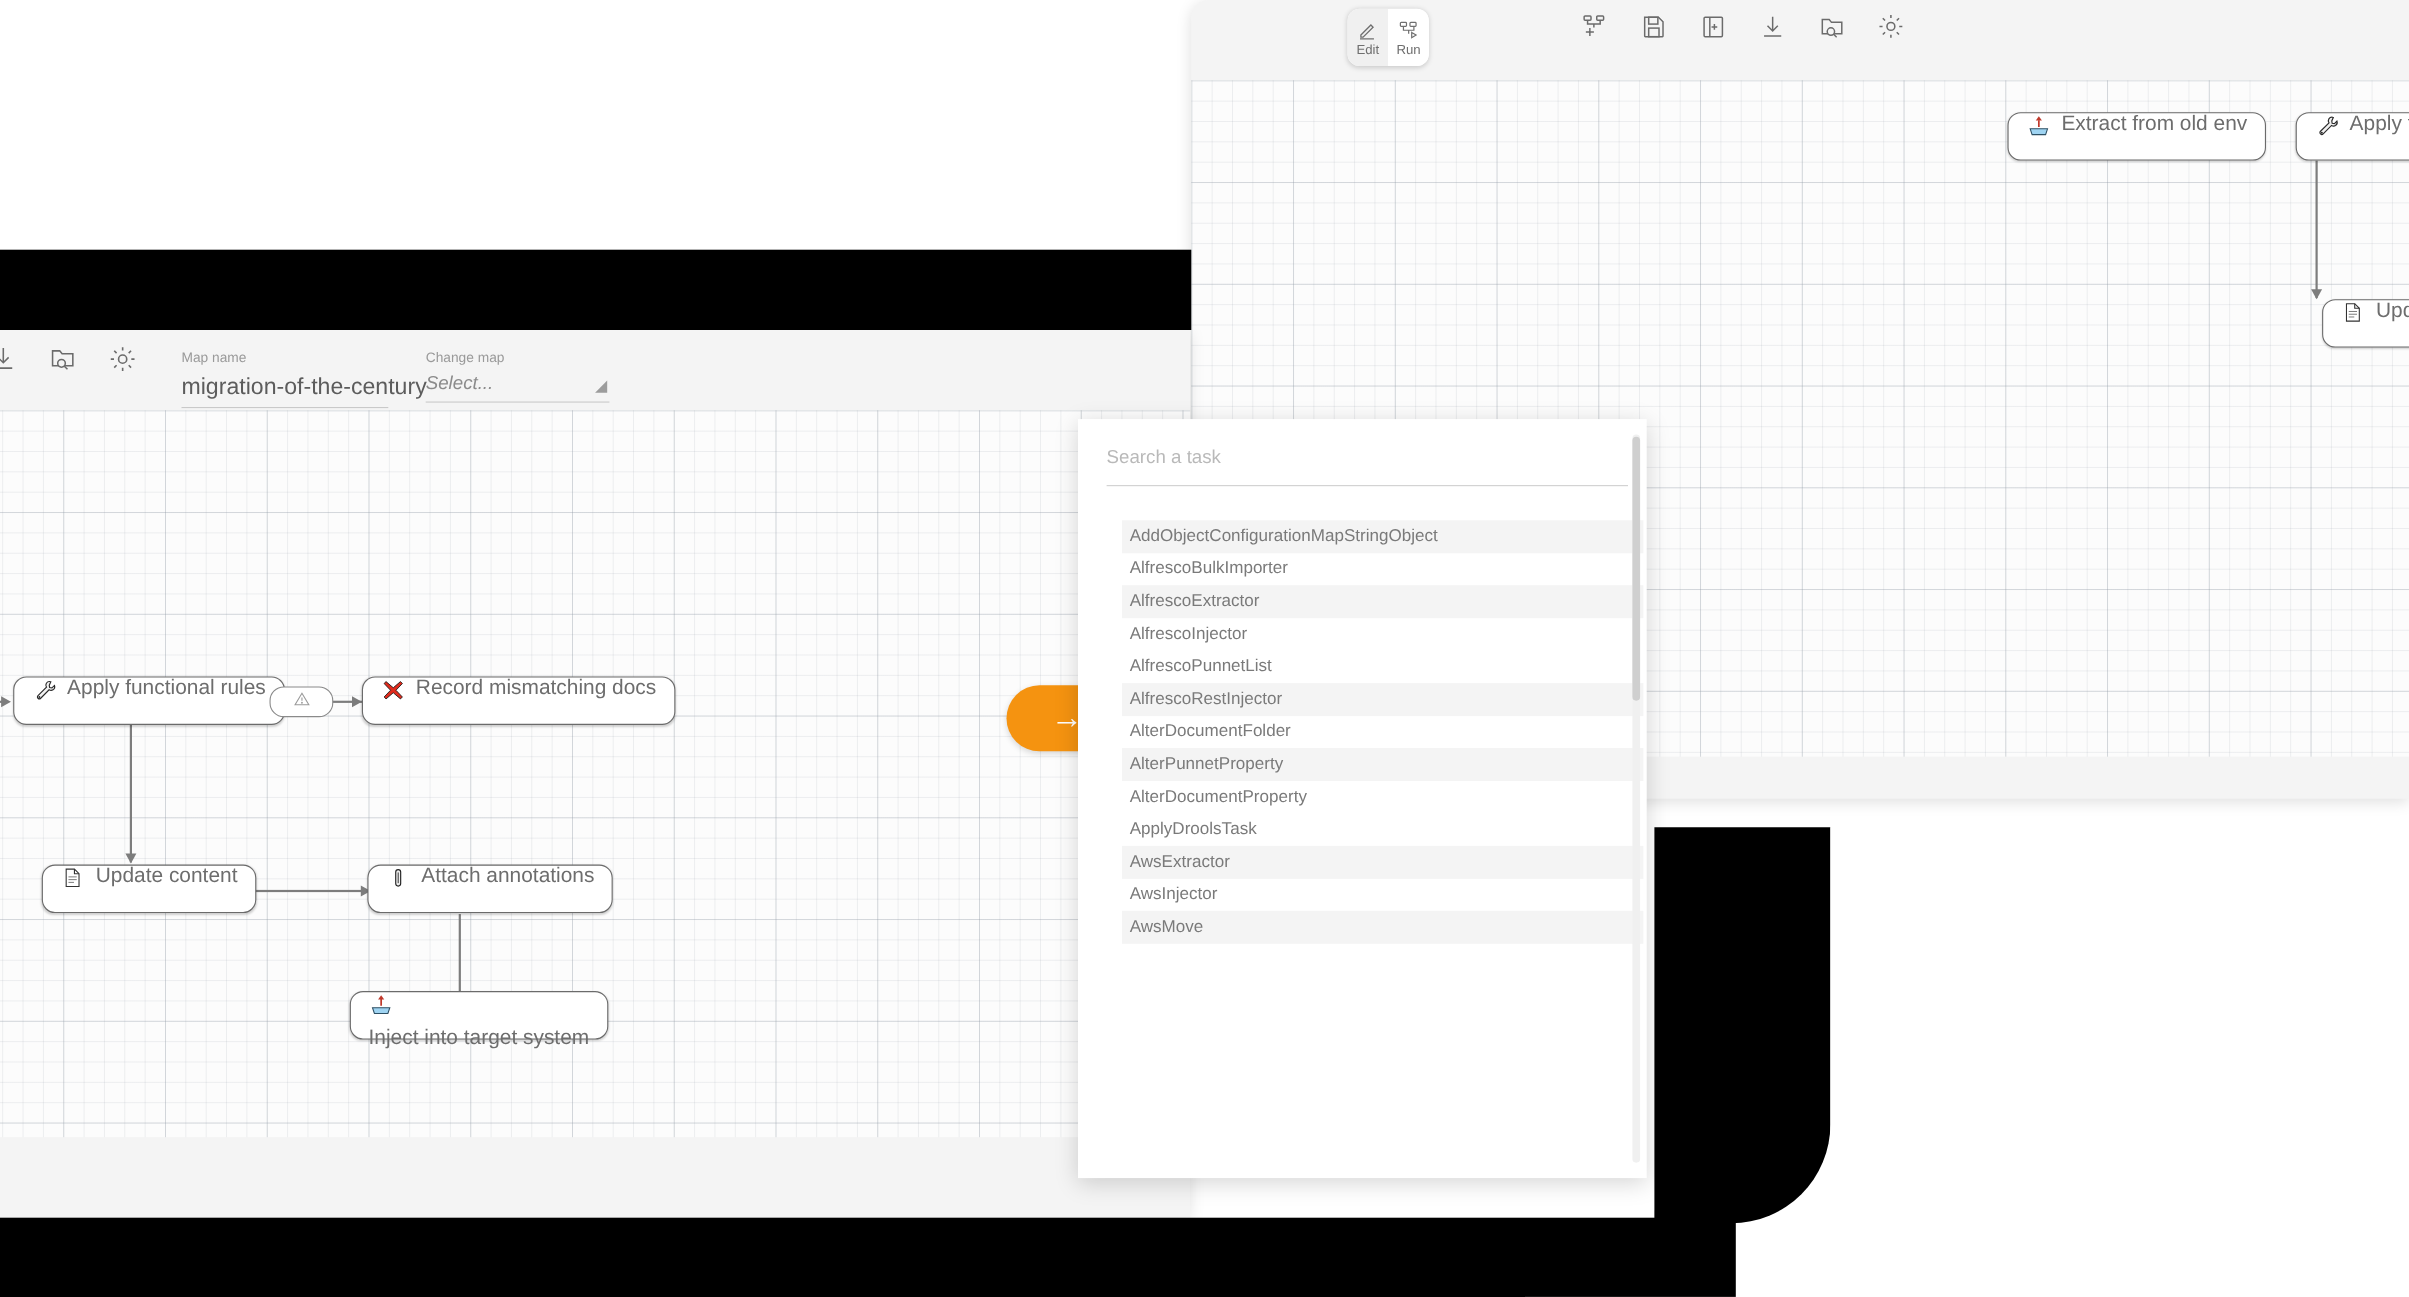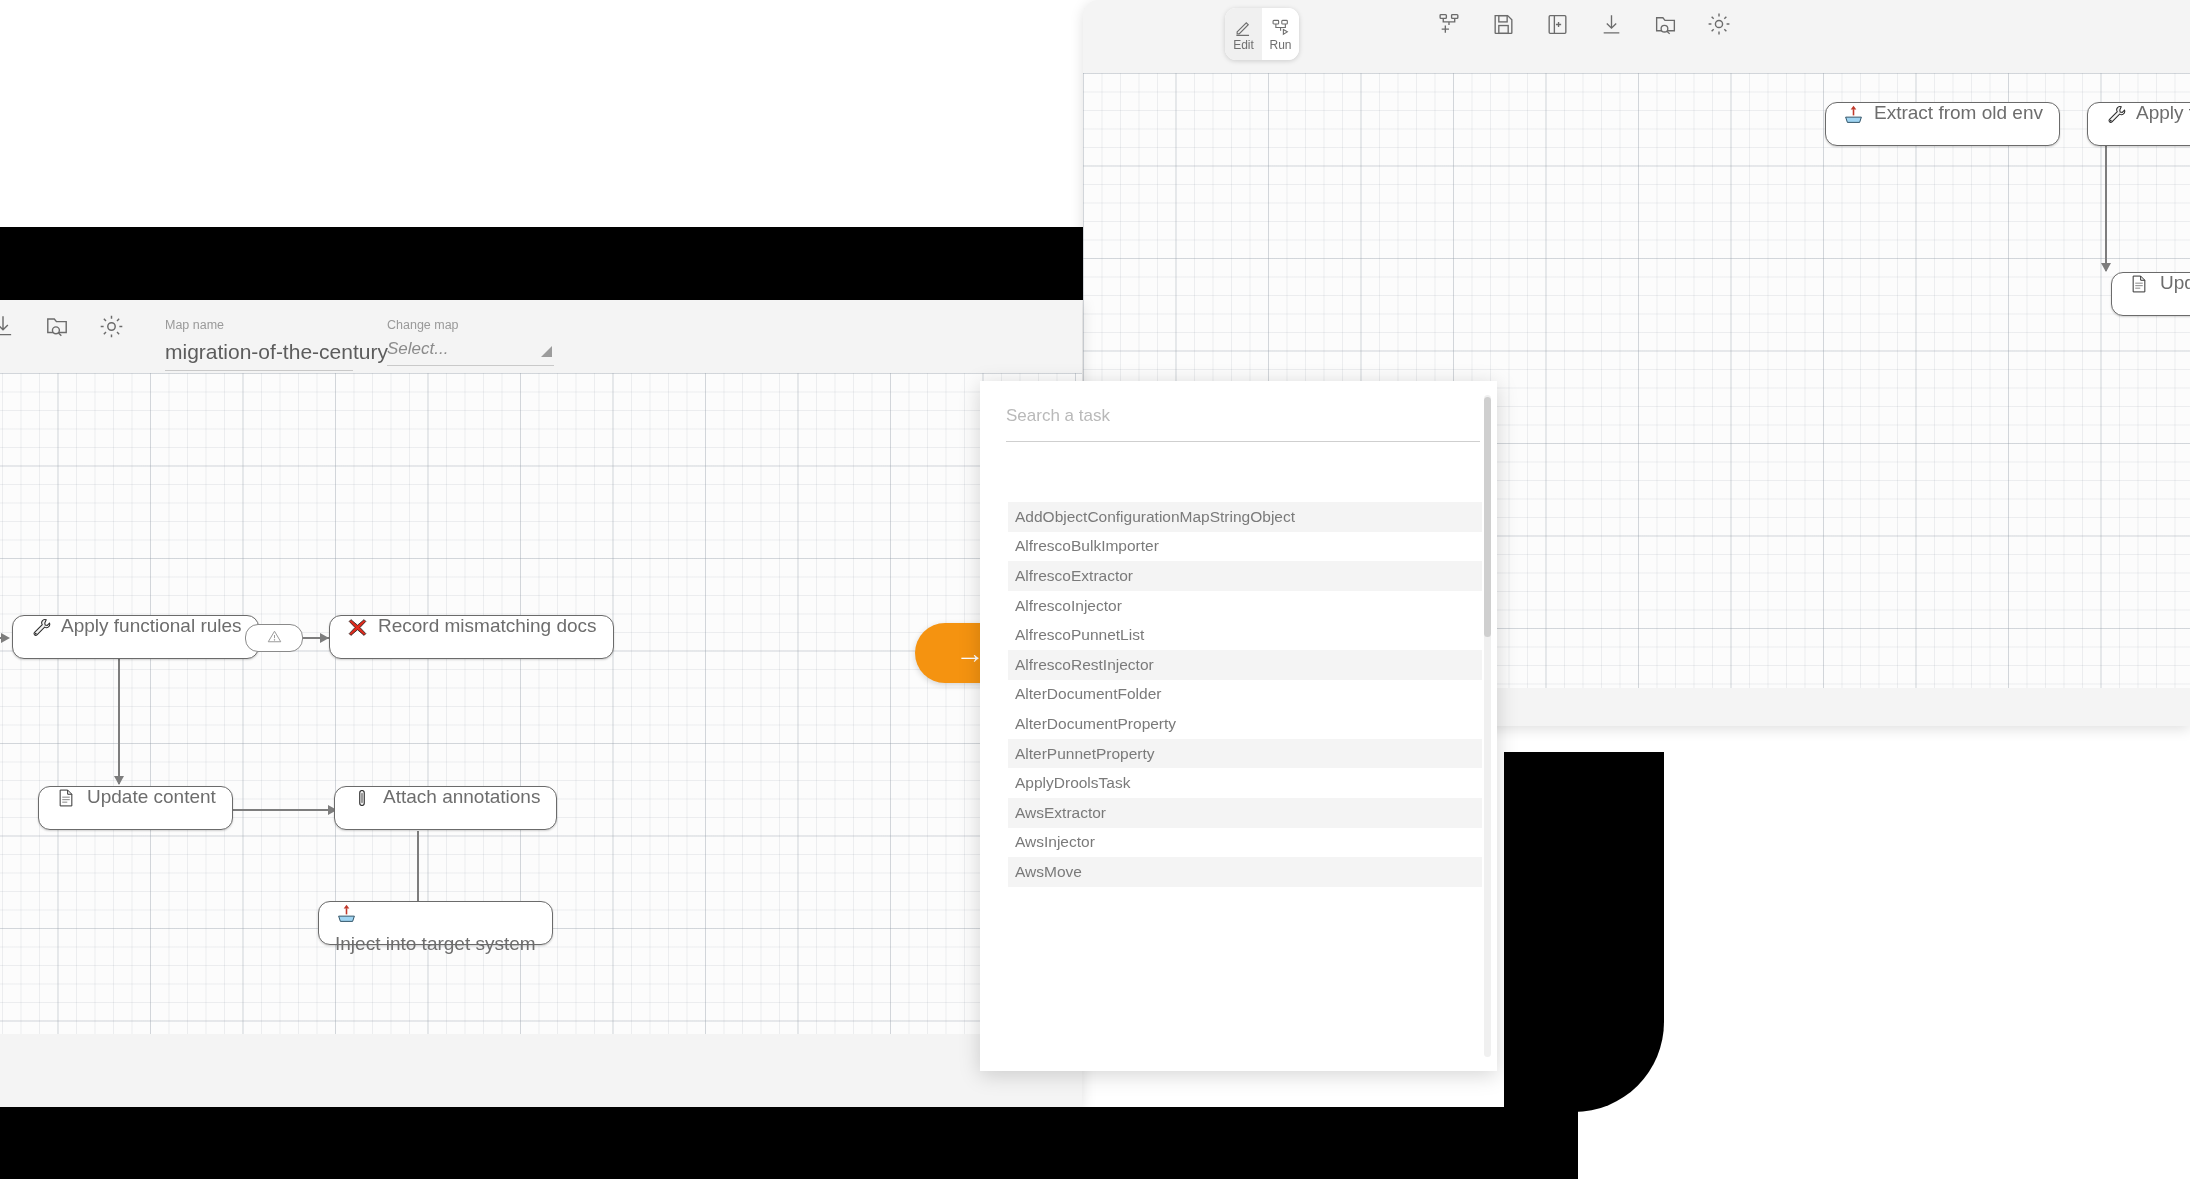--- a/index.html
+++ b/index.html
@@ -66,21 +66,21 @@
   
   .orange-btn{position:absolute;background:#f59310;border-top-left-radius:30px;
      border-bottom-left-radius:30px;display:flex;align-items:center;justify-content:center;
      box-shadow:0 2px 6px rgba(0,0,0,.16);}
 
   
   .task-panel{position:absolute;background:#fff;box-shadow:0 4px 20px rgba(0,0,0,.17);overflow:hidden;}
   .task-search{position:absolute;left:26px;top:26px;width:474px;}
   .task-search .ph{font-size:17px;color:#b9b9b9;line-height:1;}
   .task-search .under{height:1px;background:#cfcfcf;margin-top:17px;}
-  .task-list{position:absolute;left:28px;top:92px;width:474px;margin-top:29px;}
+  .task-list{position:absolute;left:40px;top:92px;width:474px;}
   .task-item{height:29.6px;display:flex;align-items:center;padding-left:7px;box-sizing:border-box;
      font-size:15.5px;color:#7a7a7a;}
   .task-item.alt{background:#f4f4f4;}
   .panel-scroll-track{position:absolute;right:6px;top:14px;width:7px;bottom:14px;background:#f0f0f0;border-radius:4px;}
   .panel-scroll-thumb{position:absolute;right:6px;top:16px;width:7px;height:240px;background:#cfcfcf;border-radius:4px;}
 
   .win-footer{position:absolute;left:0;right:0;height:38px;background:#f4f4f4;}
 </style>
 </head>
 <body>
@@ -339,22 +339,22 @@
     </div>
 
     <div class="task-list">
         <div class="task-item alt">AddObjectConfigurationMapStringObject</div>
         <div class="task-item">AlfrescoBulkImporter</div>
         <div class="task-item alt">AlfrescoExtractor</div>
         <div class="task-item">AlfrescoInjector</div>
         <div class="task-item">AlfrescoPunnetList</div>
         <div class="task-item alt">AlfrescoRestInjector</div>
         <div class="task-item">AlterDocumentFolder</div>
+        <div class="task-item alt">AlterPunnetProperty</div>
         <div class="task-item">AlterDocumentProperty</div>
-        <div class="task-item alt">AlterPunnetProperty</div>
         <div class="task-item">ApplyDroolsTask</div>
         <div class="task-item alt">AwsExtractor</div>
         <div class="task-item">AwsInjector</div>
         <div class="task-item alt">AwsMove</div>
       </div>
 
     <div class="panel-scroll-track"></div>
     <div class="panel-scroll-thumb"></div>
   </div>
 

